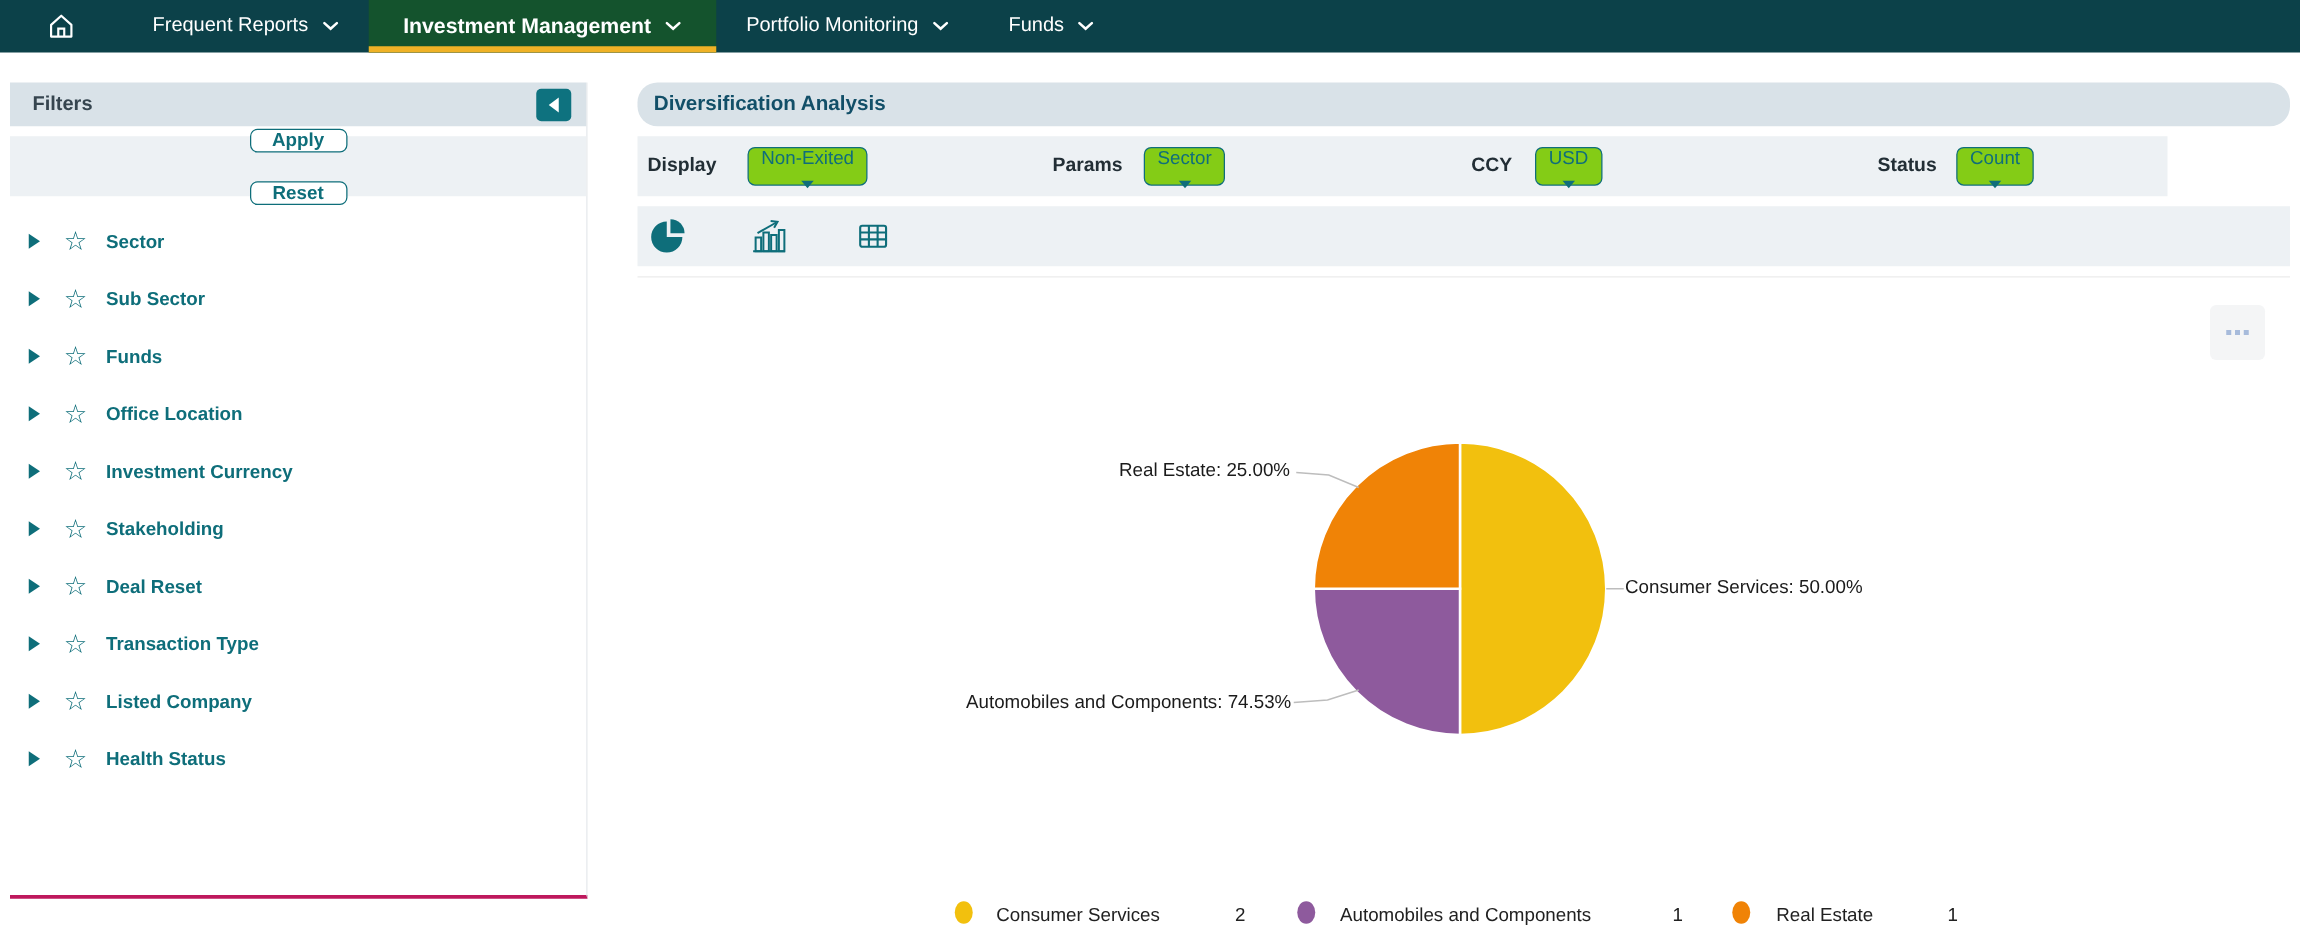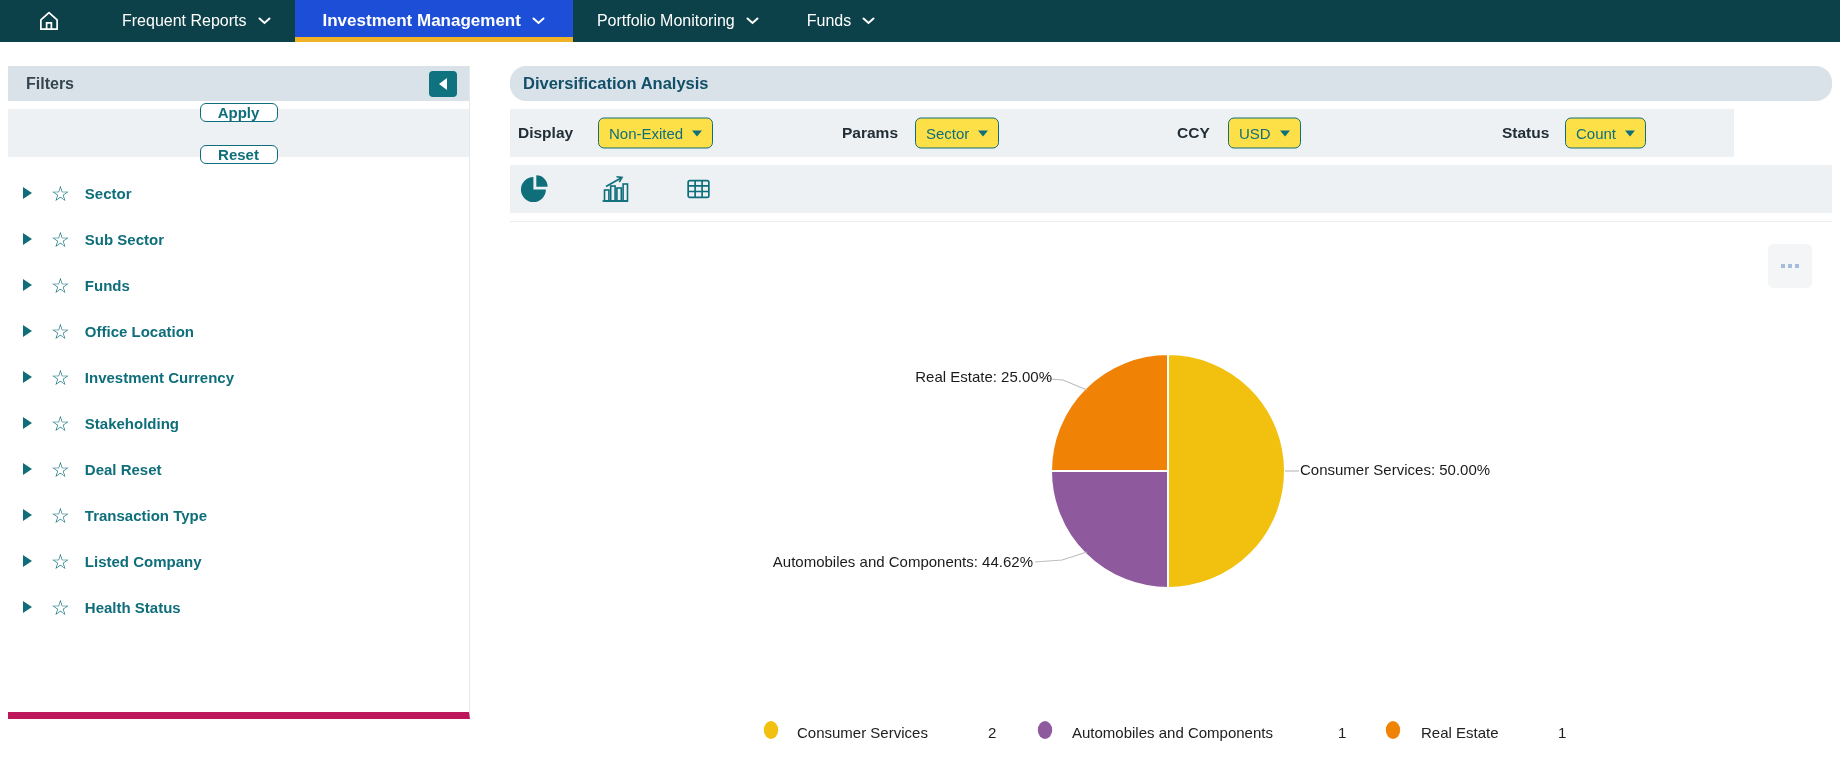--- a/index.html
+++ b/index.html
@@ -5,26 +5,26 @@
   html,body{margin:0;padding:0;background:#fff;}
   .page{position:relative;width:1840px;height:759px;background:#ffffff;
         font-family:"Liberation Sans",sans-serif;overflow:hidden;text-align:center;}
 
   
   .nav{position:absolute;top:0;left:0;width:100%;height:42px;background:#0C4149;
        display:flex;align-items:stretch;color:#fff;}
   .nav-home{width:98px;display:flex;align-items:center;justify-content:center;cursor:pointer;}
   .nav-item{position:relative;display:flex;align-items:center;gap:11px;padding:0 24px;
             font-size:16px;cursor:pointer;white-space:nowrap;}
-  .nav-item.active{background:#1d4ed8;font-weight:bold;font-size:17px;padding:0 28px;}
+  .nav-item.active{background:#14532d;font-weight:bold;font-size:17px;padding:0 28px;}
   .nav-item.active::after{content:"";position:absolute;left:0;right:0;bottom:0;height:5px;background:#EFB226;}
 
   
   .filters-panel{position:absolute;left:8px;top:66px;width:462px;height:653px;background:#fff;
-                 border-right:1px solid #E6E9EC;border-bottom:7px solid #be185d;box-sizing:border-box;}
+                 border-right:1px solid #E6E9EC;border-bottom:3px solid #be185d;box-sizing:border-box;}
   .panel-header{height:35px;background:#D9E2E8;display:flex;align-items:center;
                 justify-content:space-between;padding:0 12px 0 18px;}
   .panel-header .ptitle{font-size:16px;font-weight:bold;color:#36454F;}
   .collapse-btn{width:28px;height:26px;background:#0E727F;border-radius:4px;display:flex;
                 align-items:center;justify-content:center;cursor:pointer;}
   .tri-left{width:0;height:0;border-top:6px solid transparent;border-bottom:6px solid transparent;
             border-right:8px solid #fff;}
   .btn-row{margin-top:8px;height:48px;background:#EDF1F4;display:flex;align-items:center;
            justify-content:center;gap:23px;flex-direction:column;}
   .btn{min-width:78px;height:30px;background:#fff;border:1.5px solid #0E6E7A;border-radius:6px;
@@ -36,43 +36,43 @@
              border-left:9px solid #0E6E7A;}
   .star{color:#0E6E7A;font-size:21px;margin-left:19px;line-height:1;}
   .flabel{margin-left:15px;color:#0E6E7A;font-weight:bold;font-size:15px;}
 
   
   .main-header{position:absolute;left:510px;top:66px;width:1322px;height:35px;background:#D9E2E8;
                display:flex;align-items:center;padding-left:13px;box-sizing:border-box;border-radius:16px;}
   .main-header .mtitle{font-size:16.5px;font-weight:bold;color:#124F68;}
   .toolbar{position:absolute;left:510px;top:109px;width:1224px;height:48px;background:#EDF1F4;}
   .tlabel{position:absolute;top:50%;transform:translateY(-50%);font-weight:bold;font-size:15.5px;color:#222E35;}
-  .dd{position:absolute;top:50%;transform:translateY(-50%);height:31px;background:#fde047;
+  .dd{position:absolute;top:50%;transform:translateY(-50%);height:31px;background:#84cc16;
       border:1.5px solid #0F6E7B;border-radius:6px;display:flex;align-items:center;gap:9px;
-      padding:0 10px;color:#0F6E7B;font-size:15px;cursor:pointer;box-sizing:border-box;white-space:nowrap;}
+      padding:0 10px;color:#0F6E7B;font-size:15px;cursor:pointer;box-sizing:border-box;white-space:nowrap;flex-direction:column;}
   .caret{width:0;height:0;border-left:5px solid transparent;border-right:5px solid transparent;
          border-top:6px solid #0F6E7B;}
   #lab-display{left:8px;} #dd-display{left:88px;}
   #lab-params{left:332px;} #dd-params{left:405px;}
   #lab-ccy{left:667px;}   #dd-ccy{left:718px;}
   #lab-status{left:992px;}#dd-status{left:1055px;}
 
   .view-row{position:absolute;left:510px;top:165px;width:1322px;height:48px;background:#EDF1F4;}
   .vicon{position:absolute;top:50%;transform:translateY(-50%);cursor:pointer;display:flex;}
   #icon-pie{left:10px;} #icon-bar{left:90px;} #icon-table{left:175px;}
 
   
   .chart-area{position:absolute;left:510px;top:221px;width:1322px;height:538px;border-top:1px solid #ECECEC;}
   .more-btn{position:absolute;left:1258px;top:22px;width:44px;height:44px;background:#F4F5F6;
             border-radius:5px;display:flex;align-items:center;justify-content:center;gap:3px;cursor:pointer;}
   .more-btn i{width:4px;height:4px;background:#A7BBDB;display:block;}
   .pie-svg{position:absolute;left:0;top:0;width:1322px;height:538px;}
   .plabel{position:absolute;font-size:15px;color:#1B1B1B;white-space:nowrap;}
   #lbl-consumer{left:790px;top:239px;}
-  #lbl-realestate{right:780px;top:146px;}
+  #lbl-realestate{right:800px;top:146px;}
   #lbl-autos{right:799px;top:331px;}
 
   .legend{position:absolute;left:0;top:498px;width:1322px;height:26px;}
   .ldot{position:absolute;top:0;display:flex;}
   .ltext{position:absolute;top:4px;font-size:15px;color:#212121;white-space:nowrap;}
   .lcount{position:absolute;top:4px;font-size:15px;color:#212121;}
   #ldot-0{left:253px;} #ltext-0{left:287px;} #lcount-0{left:478px;}
   #ldot-1{left:527px;} #ltext-1{left:562px;} #lcount-1{left:828px;}
   #ldot-2{left:875px;} #ltext-2{left:911px;} #lcount-2{left:1048px;}
 </style>
@@ -256,21 +256,21 @@
       <path d="M658 249 L658 132 A117 117 0 0 1 658 366 Z" stroke="#fff" stroke-width="2" fill="#F2C00E"></path>
       <path d="M658 249 L658 366 A117 117 0 0 1 541 249 Z" stroke="#fff" stroke-width="2" fill="#8E5A9D"></path>
       <path d="M658 249 L541 249 A117 117 0 0 1 658 132 Z" stroke="#fff" stroke-width="2" fill="#F08306"></path>
       <polyline points="775,249 789,249" stroke="#BDBDBD" stroke-width="1.2" fill="none"></polyline>
       <polyline points="527,156 553,158 577,168" stroke="#BDBDBD" stroke-width="1.2" fill="none"></polyline>
       <polyline points="525,340 552,338 577,330" stroke="#BDBDBD" stroke-width="1.2" fill="none"></polyline>
     </svg>
 
     <div class="plabel" id="lbl-realestate">Real Estate: 25.00%</div>
     <div class="plabel" id="lbl-consumer">Consumer Services: 50.00%</div>
-    <div class="plabel" id="lbl-autos">Automobiles and Components: 44.62%</div>
+    <div class="plabel" id="lbl-autos">Automobiles and Components: 74.53%</div>
 
     <div class="legend">
       <span class="ldot" id="ldot-0">
         <svg width="16" height="20">
             <ellipse cx="8" cy="10" rx="7.2" ry="9" fill="#F2C00E"></ellipse>
           </svg>
       </span>
       <span class="ltext" id="ltext-0">Consumer Services</span>
       <span class="lcount" id="lcount-0">2</span>
 

